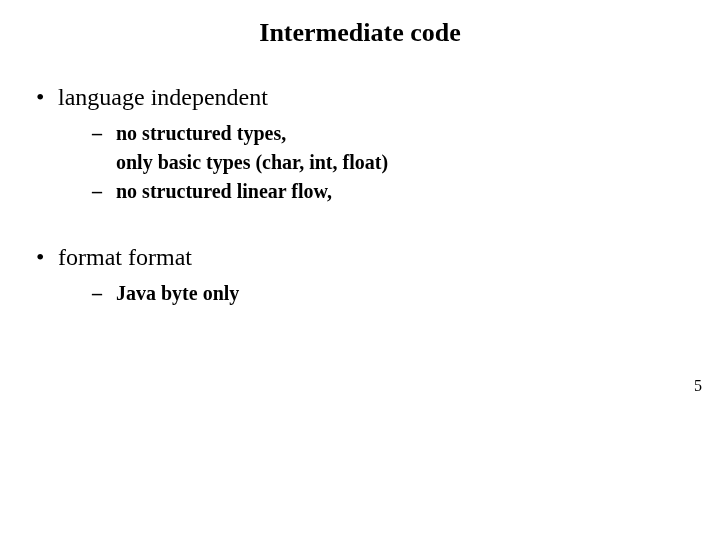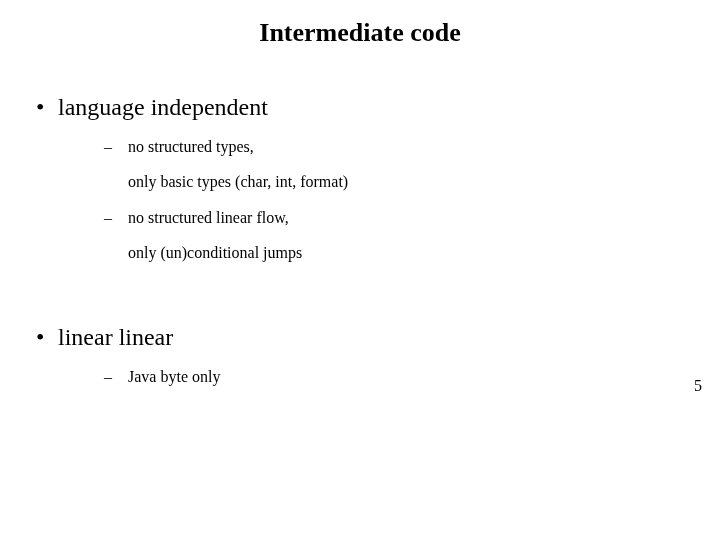--- a/index.html
+++ b/index.html
@@ -29,37 +29,38 @@
     font-weight: bold;
   }
   .content {
     position: absolute;
     top: 78px;
     left: 30px;
     right: 30px;
   }
   .lvl1 {
     font-size: 24px;
-    margin: 14px 0 6px 0;
+    margin: 4px 0 6px 0;
     padding-left: 28px;
     position: relative;
     line-height: 1.3;
   }
   .lvl1::before {
     content: "•";
     position: absolute;
     left: 6px;
     top: 0;
   }
   .lvl2 {
-    font-size: 16px;
-    margin: 12px;
+    font-size: 20px;
+    margin: 0;
     padding-left: 86px;
     position: relative;
     line-height: 1.45;
+    font-weight: bold;
   }
   .lvl2.dash::before {
     content: "–";
     position: absolute;
     left: 62px;
     top: 0;
   }
   .block-gap {
     height: 32px;
   }
@@ -75,27 +76,26 @@
 
 <div class="slide">
 
   <div class="title">Intermediate code</div>
 
   <div class="content">
 
     <div class="lvl1">language independent</div>
 
     <div class="lvl2 dash">no structured types,</div>
-    <div class="lvl2">only basic types (char, int, format)</div>
+    <div class="lvl2">only basic types (char, int, float)</div>
     <div class="lvl2 dash">no structured linear flow,</div>
-    <div class="lvl2">only (un)conditional jumps</div>
 
     <div class="block-gap"></div>
 
-    <div class="lvl1">linear linear</div>
+    <div class="lvl1">format format</div>
 
     <div class="lvl2 dash">Java byte only</div>
 
   </div>
 
   <div class="pagenum">5</div>
 
 </div>
 
 </body></html>

